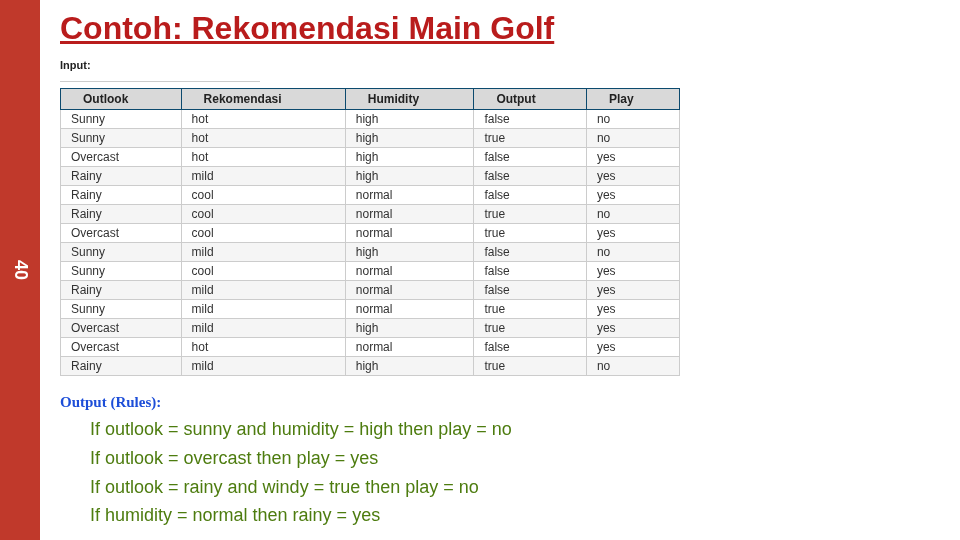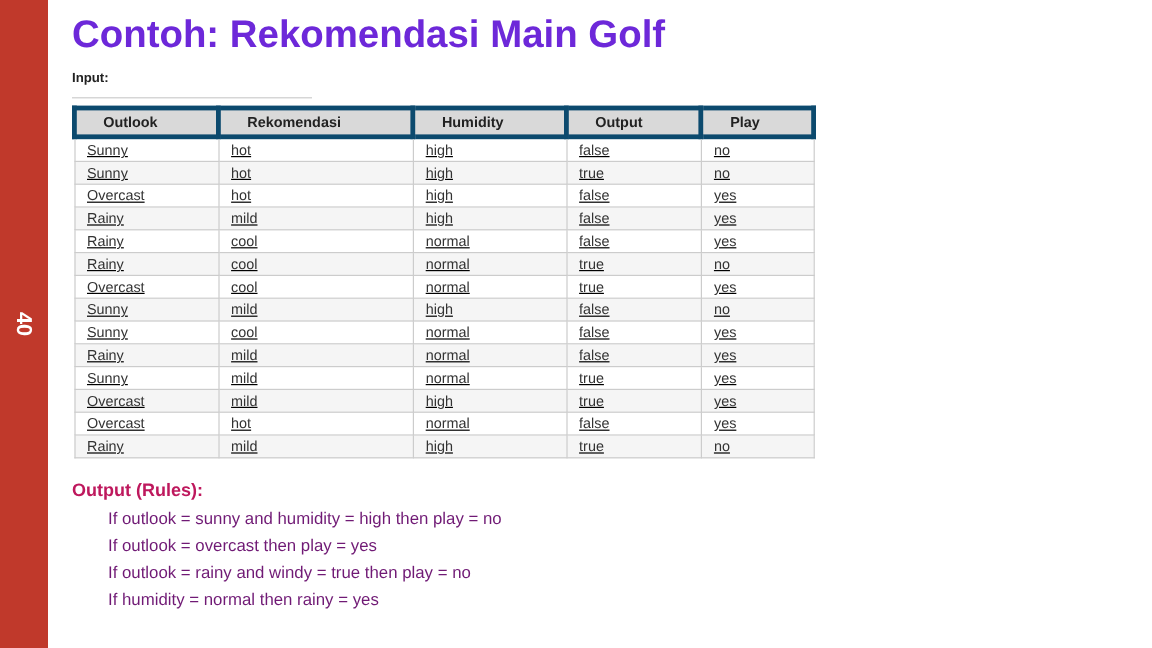--- a/index.html
+++ b/index.html
@@ -37,22 +37,23 @@
     .main-content {
       flex: 1;
       padding: 10px 20px 10px 20px;
       display: flex;
       flex-direction: column;
     }
 
     .page-title {
       font-size: 32px;
       font-weight: bold;
-      color: #6d28d9;
+      color: #b91c1c;
       margin-bottom: 12px;
+      text-decoration: underline;
     }
 
     .input-label {
       font-size: 11px;
       font-weight: bold;
       color: #222;
       margin-bottom: 6px;
     }
 
     .table-wrapper {
@@ -63,56 +64,56 @@
       border-collapse: collapse;
       font-size: 12px;
       width: 620px;
     }
 
     table thead tr {
       background: #d9d9d9;
     }
 
     table thead th {
-      border: 4px solid #0c4a6e;
+      border: 1px solid #0c4a6e;
       padding: 3px 22px;
       text-align: left;
       font-weight: bold;
       color: #222;
     }
 
     table tbody tr {
       background: #fff;
-      text-decoration: underline;
     }
 
     table tbody tr:nth-child(even) {
       background: #f5f5f5;
     }
 
     table tbody td {
       border: 1px solid #ccc;
       padding: 2px 10px;
       color: #333;
     }
 
     .output-section {
       margin-top: 8px;
     }
 
     .output-label {
       font-size: 15px;
       font-weight: bold;
-      color: #be185d;
+      color: #1d4ed8;
       margin-bottom: 4px;
+      font-family: Liberation Serif, serif;
     }
 
     .output-rules {
-      font-size: 14px;
-      color: #701a75;
+      font-size: 18px;
+      color: #4d7c0f;
       line-height: 1.6;
       margin-left: 30px;
     }
 
     .divider {
       border: none;
       border-top: 1px solid #ccc;
       margin: 4px 0 6px 0;
       width: 200px;
     }

